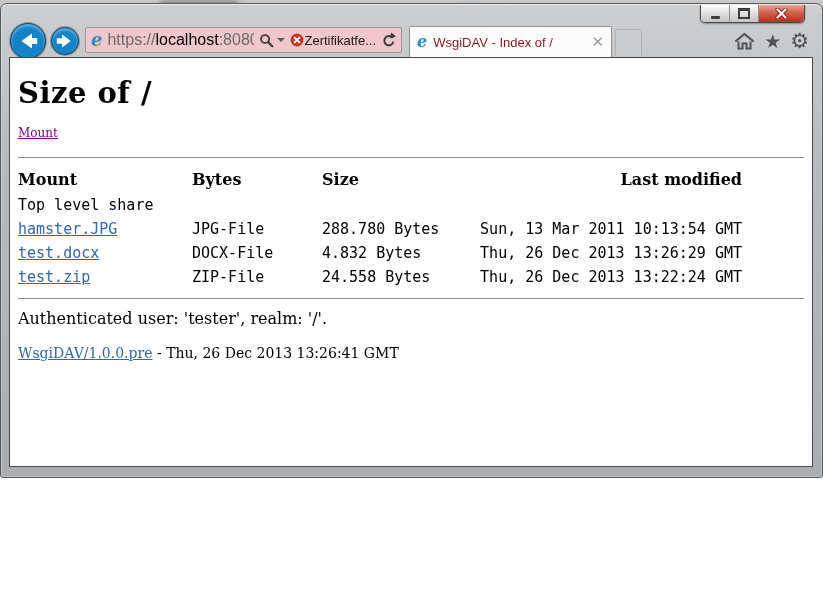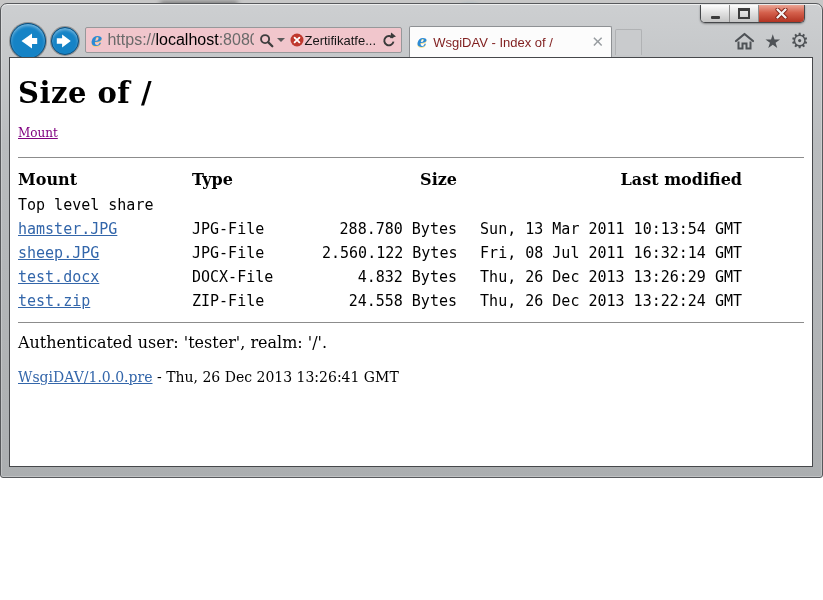--- a/index.html
+++ b/index.html
@@ -84,21 +84,21 @@
   h1.idx{font-size:29px;margin:10px 0 0 0;font-weight:bold;letter-spacing:.5px;}
   .mount{display:inline-block;margin-top:16px;font-size:12px;color:#800080;text-decoration:underline;cursor:pointer;}
   hr.rule{height:0;border:none;border-top:1px solid #8c8c8c;margin:16px 0 8px 0;}
   hr.rule2{height:0;border:none;border-top:1px solid #8c8c8c;margin:9px 0 10px 0;}
 
   .tbl{font-family:"DejaVu Sans Mono", monospace;font-size:15px;line-height:24px;}
   .hdr-row{font-family:"DejaVu Serif", serif;font-weight:bold;font-size:16px;line-height:27px;}
   .c{display:inline-block;vertical-align:top;white-space:pre;}
   .c.name{width:174px;}
   .c.type{width:130px;}
-  .c.size{width:135px;text-align:right;}
+  .c.size{width:135px;text-align:left;}
   .c.mod{width:285px;text-align:right;}
   a.flink{color:#3366aa;text-decoration:underline;cursor:pointer;}
   .share-row{line-height:24px;}
 
   .auth{font-size:16px;margin:5px 0 0 0;}
   .server{font-size:14px;margin:17px 0 0 0;}
   a.slink{color:#3366aa;text-decoration:underline;cursor:pointer;}
 </style>
 </head>
 <body>
@@ -192,31 +192,28 @@
   </div>
 
   <div class="content">
     <div class="page">
       <h1 class="idx">Size of /</h1>
       <a class="mount">Mount</a>
       <hr class="rule">
 
       <div class="tbl">
         <div class="hdr-row">
-          <span class="c name">Mount</span><span class="c type">Type</span><span class="c size">Size</span><span class="c mod">Last modified</span>
+          <span class="c name">Mount</span><span class="c type">Bytes</span><span class="c size">Size</span><span class="c mod">Last modified</span>
         </div>
         <div class="share-row">Top level share</div>
         <div id="file-rows">
   <div class="trow">
     <span class="c name"><a class="flink" href="#">hamster.JPG</a></span><span class="c type">JPG-File</span><span class="c size">288.780 Bytes</span><span class="c mod">Sun, 13 Mar 2011 10:13:54 GMT</span>
   </div>
 
-  <div class="trow">
-    <span class="c name"><a class="flink" href="#">sheep.JPG</a></span><span class="c type">JPG-File</span><span class="c size">2.560.122 Bytes</span><span class="c mod">Fri, 08 Jul 2011 16:32:14 GMT</span>
-  </div>
 
   <div class="trow">
     <span class="c name"><a class="flink" href="#">test.docx</a></span><span class="c type">DOCX-File</span><span class="c size">4.832 Bytes</span><span class="c mod">Thu, 26 Dec 2013 13:26:29 GMT</span>
   </div>
 
 
 
   <div class="trow">
     <span class="c name"><a class="flink" href="#">test.zip</a></span><span class="c type">ZIP-File</span><span class="c size">24.558 Bytes</span><span class="c mod">Thu, 26 Dec 2013 13:22:24 GMT</span>
   </div>

